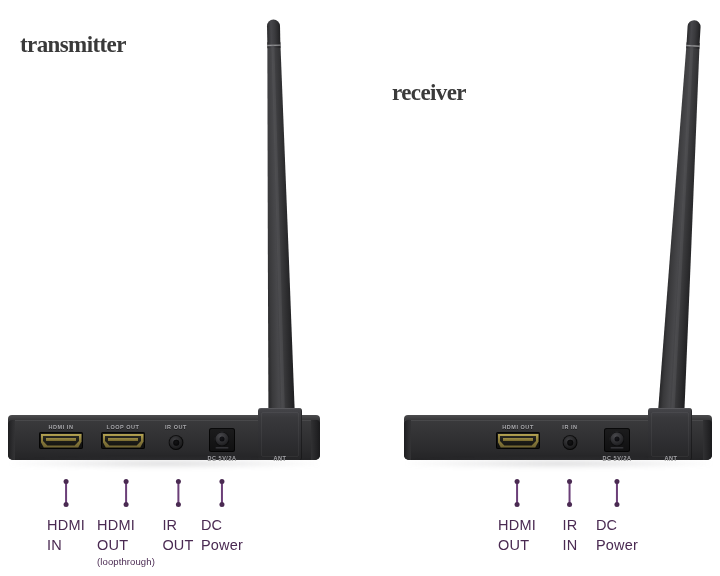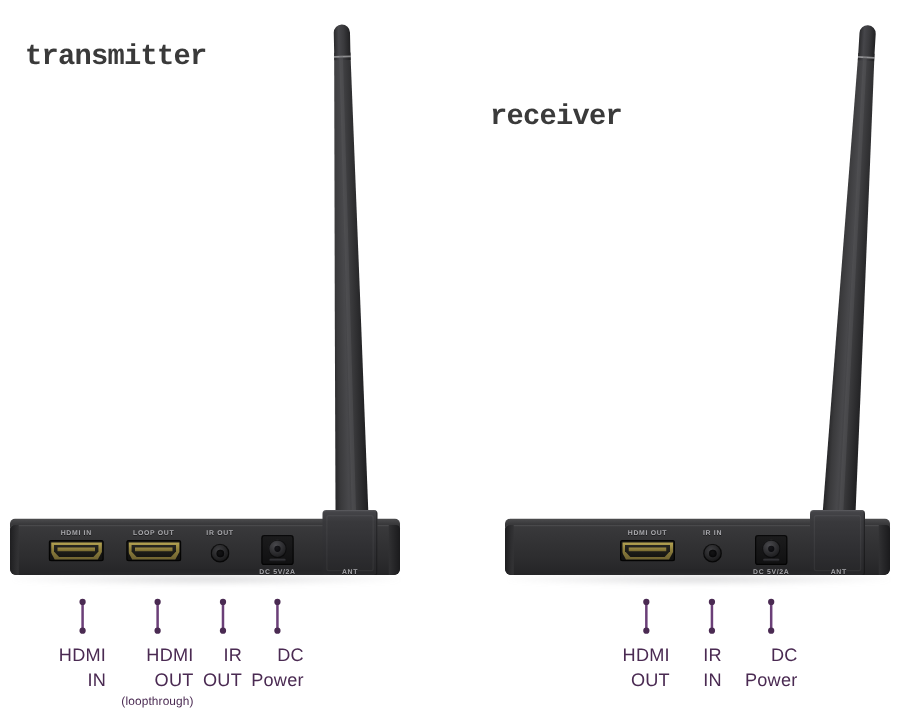--- a/index.html
+++ b/index.html
@@ -17,21 +17,21 @@
   }
 
   .stage {
     position: absolute;
     inset: 0;
   }
 
   
   .heading {
     position: absolute;
-    font-family: Liberation Mono, monospace;
+    font-family: Liberation Serif, serif;
     font-weight: bold;
     font-size: 23px;
     letter-spacing: -0.6px;
     color: #3a3a3a;
     white-space: nowrap;
   }
   .heading.tx { left: 20px; top: 32px; }
   .heading.rx { left: 392px; top: 32px; margin-top: 48px; }
 
   
@@ -231,21 +231,21 @@
     height: 2.5px;
     transform: translateX(-50%);
     border-radius: 1px;
     background: linear-gradient(180deg, #3a3a3e 0%, #1d1d20 100%);
   }
 
   
   .callout {
     position: absolute;
     transform: translateX(-50%);
-    text-align: right;
+    text-align: left;
     white-space: nowrap;
   }
   .callout-stem {
     position: relative;
     width: 2px;
     height: 24px;
     margin: 0 auto;
     background: #6b3f78;
   }
   .callout-stem::before,

